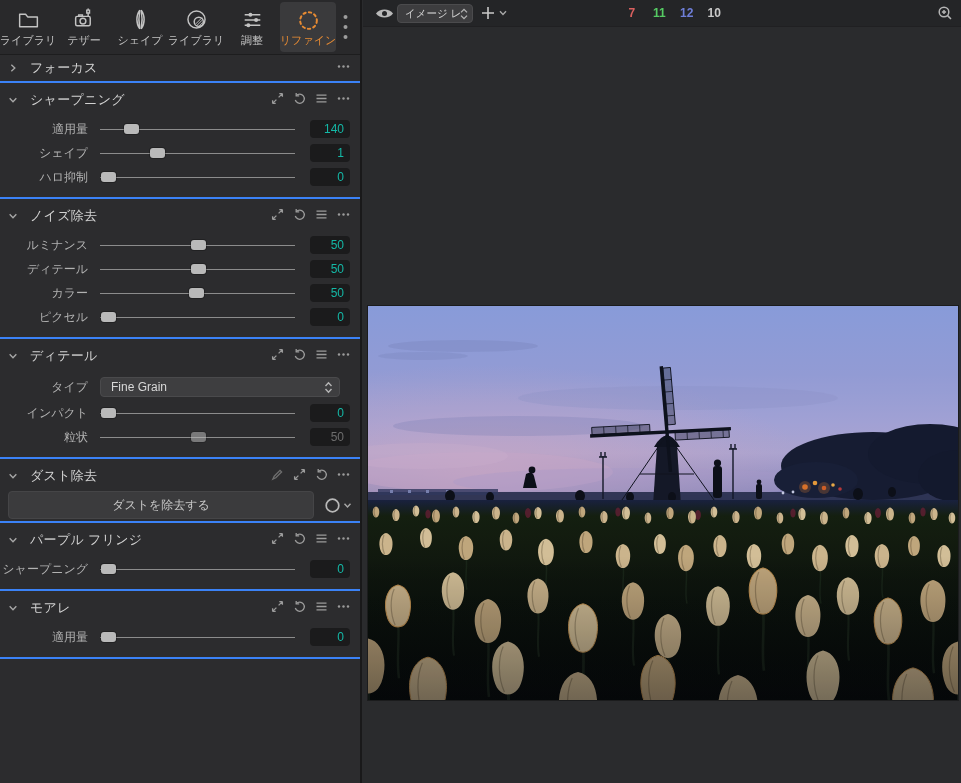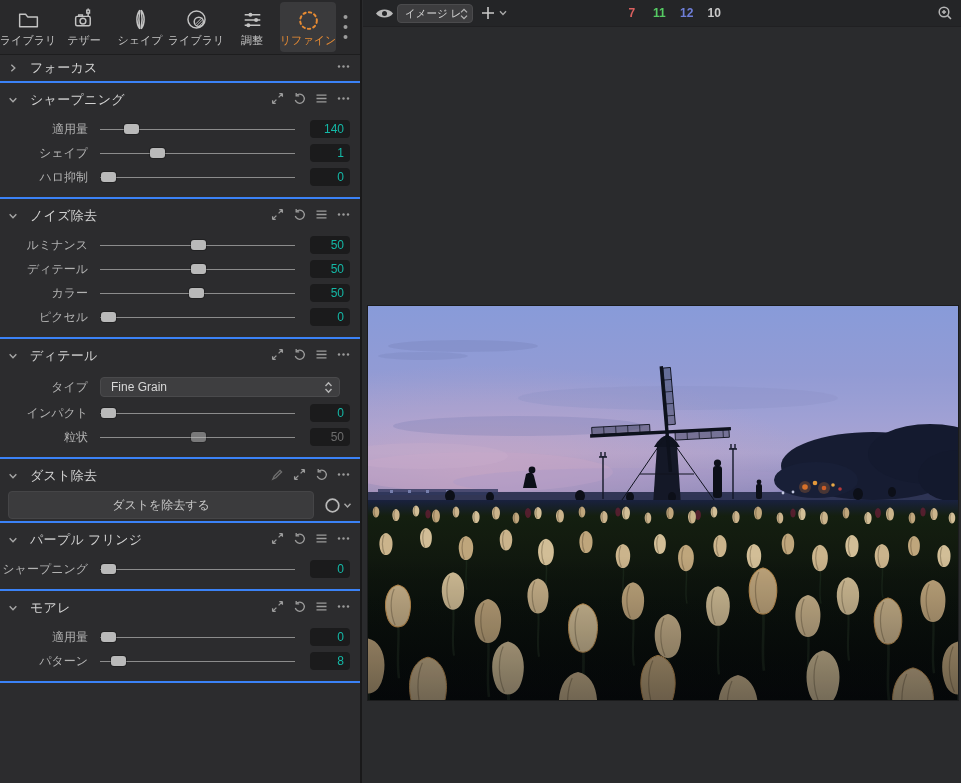--- a/index.html
+++ b/index.html
@@ -463,27 +463,20 @@
                 </svg></span>
           </span>
         </div>
         <div class="pbody">
           <div class="srow">
             <span class="slabel">適用量</span>
             <span class="track">
                 <span class="thumb" style="left: 4%;"></span>
               </span>
             <span class="val">0</span>
-          </div>
-          <div class="srow">
-            <span class="slabel">パターン</span>
-            <span class="track">
-                <span class="thumb" style="left: 9%;"></span>
-              </span>
-            <span class="val">8</span>
           </div>
         </div>
       </section>
 
       <div style="flex:1"></div>
     </div>
   </div>
 
   <div class="viewer">
 

